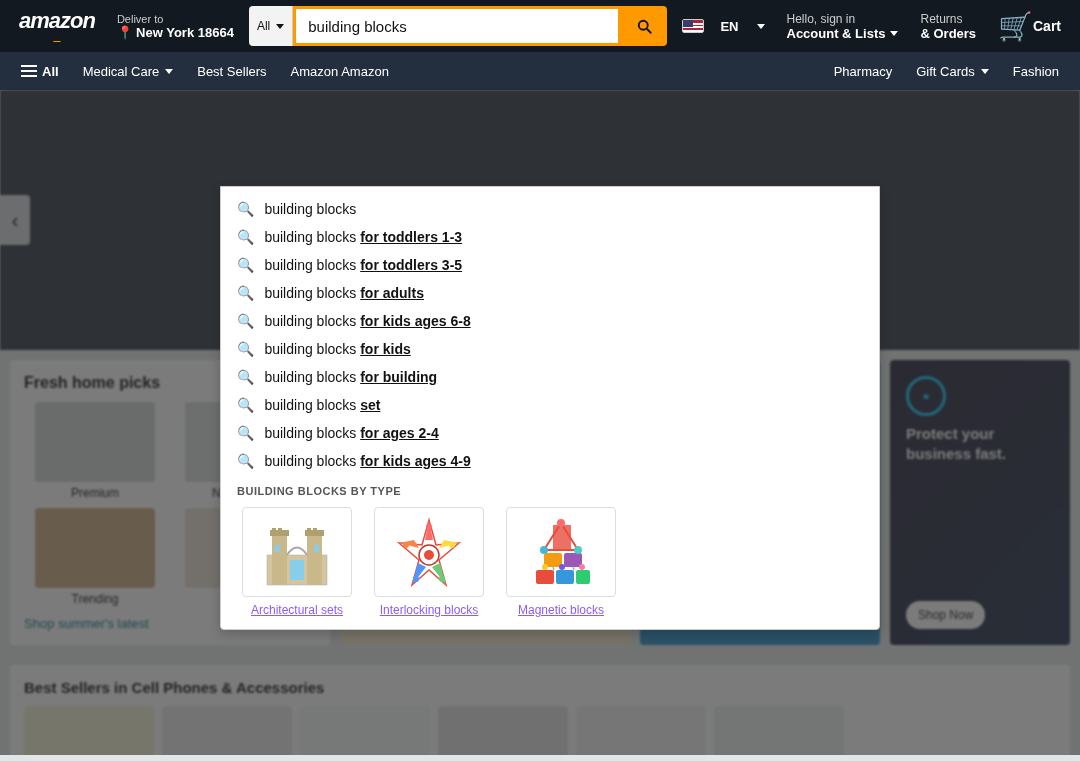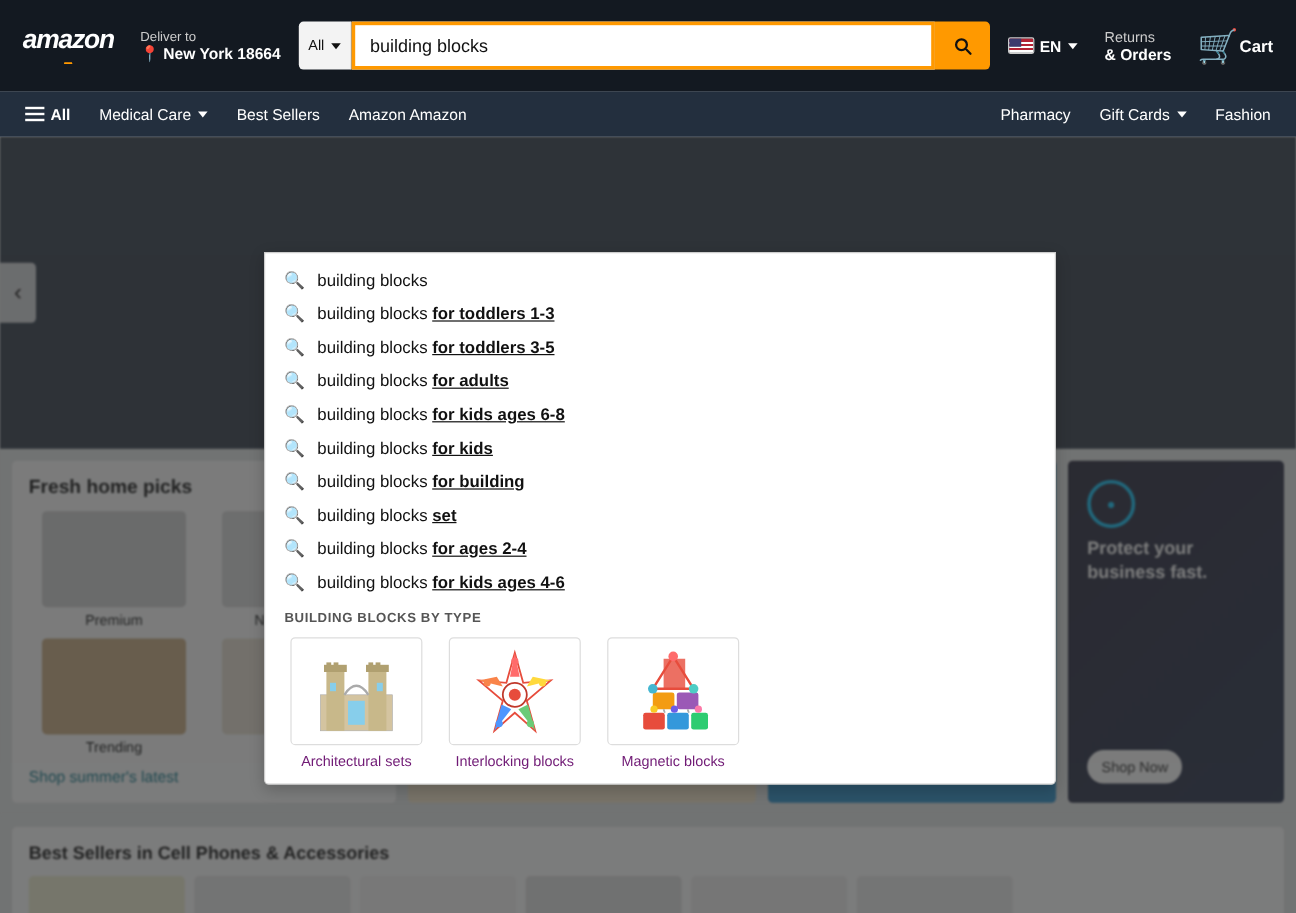--- a/index.html
+++ b/index.html
@@ -5,21 +5,21 @@
     * { margin: 0; padding: 0; box-sizing: border-box; }
     body { font-family: Arial, sans-serif; background: #e3e6e6; width: 1080px; height: 761px; overflow: hidden; position: relative; }
 
     
     .header {
       background: #131921;
       display: flex;
       align-items: center;
       padding: 8px 12px;
       gap: 8px;
-      height: 76px;
+      height: 52px;
       position: relative;
       z-index: 100;
     }
 
     .logo-area {
       display: flex;
       flex-direction: column;
       align-items: center;
       cursor: pointer;
       padding: 4px 6px;
@@ -96,21 +96,21 @@
       padding: 0 14px;
       border-radius: 0 4px 4px 0;
       cursor: pointer;
       display: flex;
       align-items: center;
       justify-content: center;
     }
     .lang-selector {
       display: flex;
       align-items: center;
-      gap: 4px;
+      gap: 16px;
       cursor: pointer;
       padding: 4px 6px;
       border: 1px solid transparent;
       border-radius: 2px;
     }
     .flag-icon {
       width: 22px;
       height: 14px;
       background: linear-gradient(180deg, #B22234 0%, #B22234 23%, white 23%, white 38%, #B22234 38%, #B22234 53%, white 53%, white 68%, #B22234 68%, #B22234 83%, white 83%, white 100%);
       border: 1px solid #ccc;
@@ -240,23 +240,24 @@
       border: 1px solid #ddd;
       border-radius: 4px;
       overflow: hidden;
       display: flex;
       align-items: center;
       justify-content: center;
       background: white;
     }
     .type-card-label {
       font-size: 12px;
-      color: #701a75;
+      color: #8b5cf6;
       margin-top: 6px;
       text-align: center;
+      text-decoration: underline;
     }
 
     
     .dim-overlay {
       position: absolute;
       top: 0; left: 0; right: 0; bottom: 0;
       background: rgba(0,0,0,0.5);
       z-index: 150;
     }
 
@@ -336,20 +337,27 @@
       </svg>
     </button>
   </div>
 
   <div class="lang-selector">
     <div class="flag-icon"></div>
     <span style="color:white; font-size:13px; font-weight:bold;">EN</span>
     <span class="chevron-down"></span>
   </div>
 
+  <div class="account-area">
+    <span class="top">Hello, sign in</span>
+    <span class="bottom">
+      <span>Account &amp; Lists</span>
+      <span class="chevron-down"></span>
+    </span>
+  </div>
 
   <div class="account-area">
     <span class="top">Returns</span>
     <span class="bottom">&amp; Orders</span>
   </div>
 
   <div style="display:flex; align-items:center; cursor:pointer; padding: 4px 6px; border: 1px solid transparent; border-radius:2px; color:white;">
     <span style="font-size:28px; color:white; position:relative;">🛒</span>
     <span style="font-weight:bold; font-size:14px;">Cart</span>
   </div>
@@ -490,21 +498,21 @@
     <div class="suggestion-item">
       <span class="suggestion-icon">🔍</span>
       <span class="suggestion-text">building blocks <span>set</span></span>
     </div>
     <div class="suggestion-item">
       <span class="suggestion-icon">🔍</span>
       <span class="suggestion-text">building blocks <span>for ages 2-4</span></span>
     </div>
     <div class="suggestion-item">
       <span class="suggestion-icon">🔍</span>
-      <span class="suggestion-text">building blocks <span>for kids ages 4-6</span></span>
+      <span class="suggestion-text">building blocks <span>for kids ages 4-9</span></span>
     </div>
 
     <div class="by-type-section">
       <div class="by-type-label">BUILDING BLOCKS BY TYPE</div>
       <div class="type-cards">
 
         <div class="type-card">
           <div class="type-card-img">
 
             <svg width="90" height="75" viewBox="0 0 90 75">

